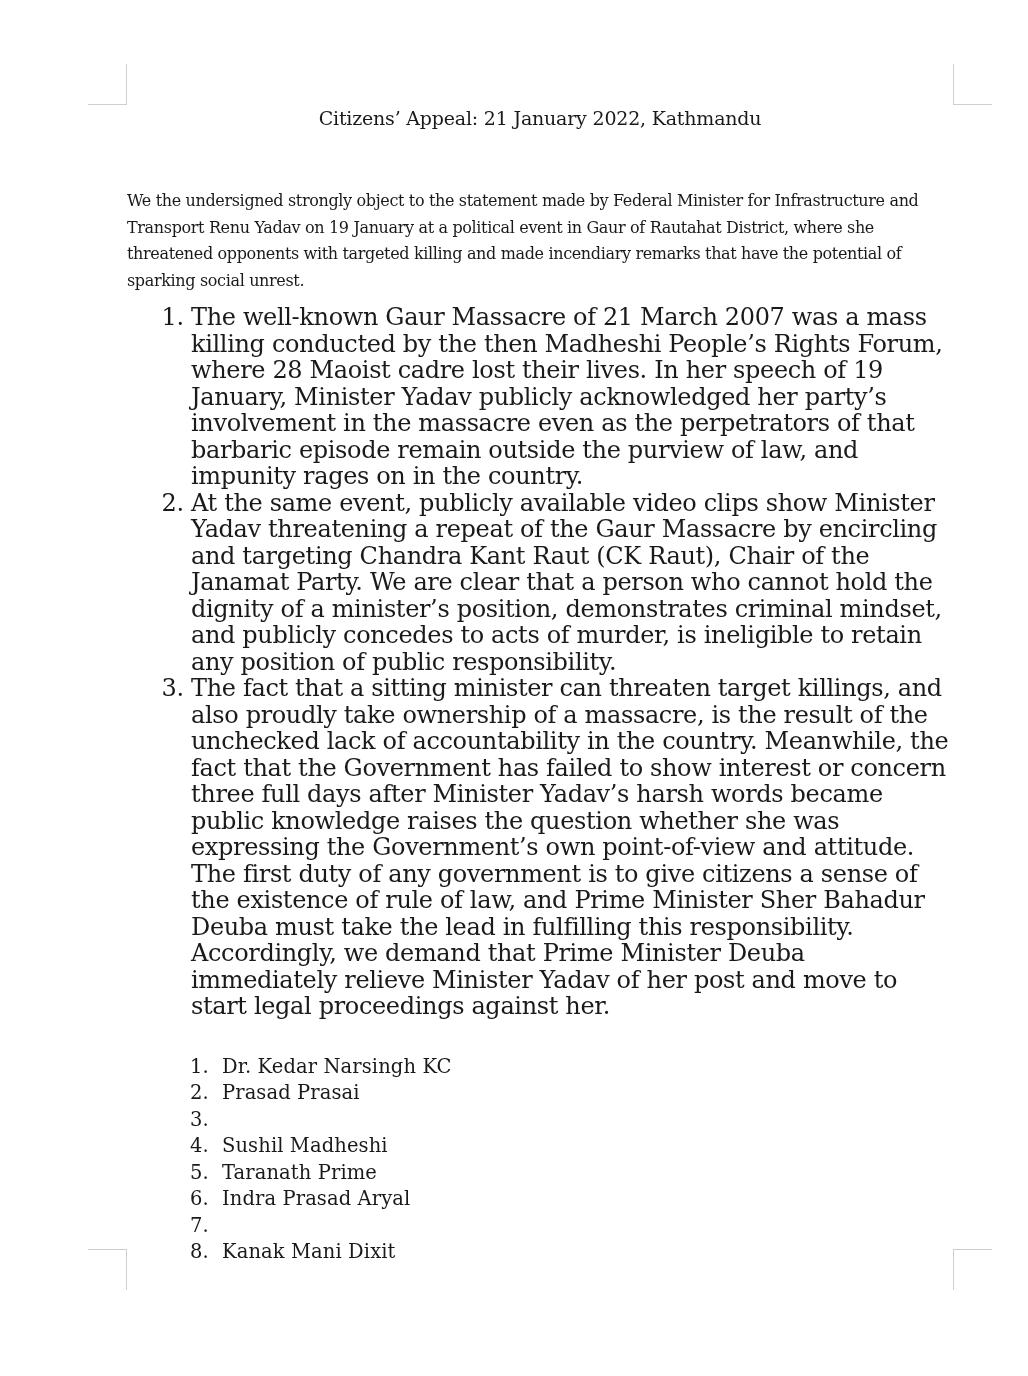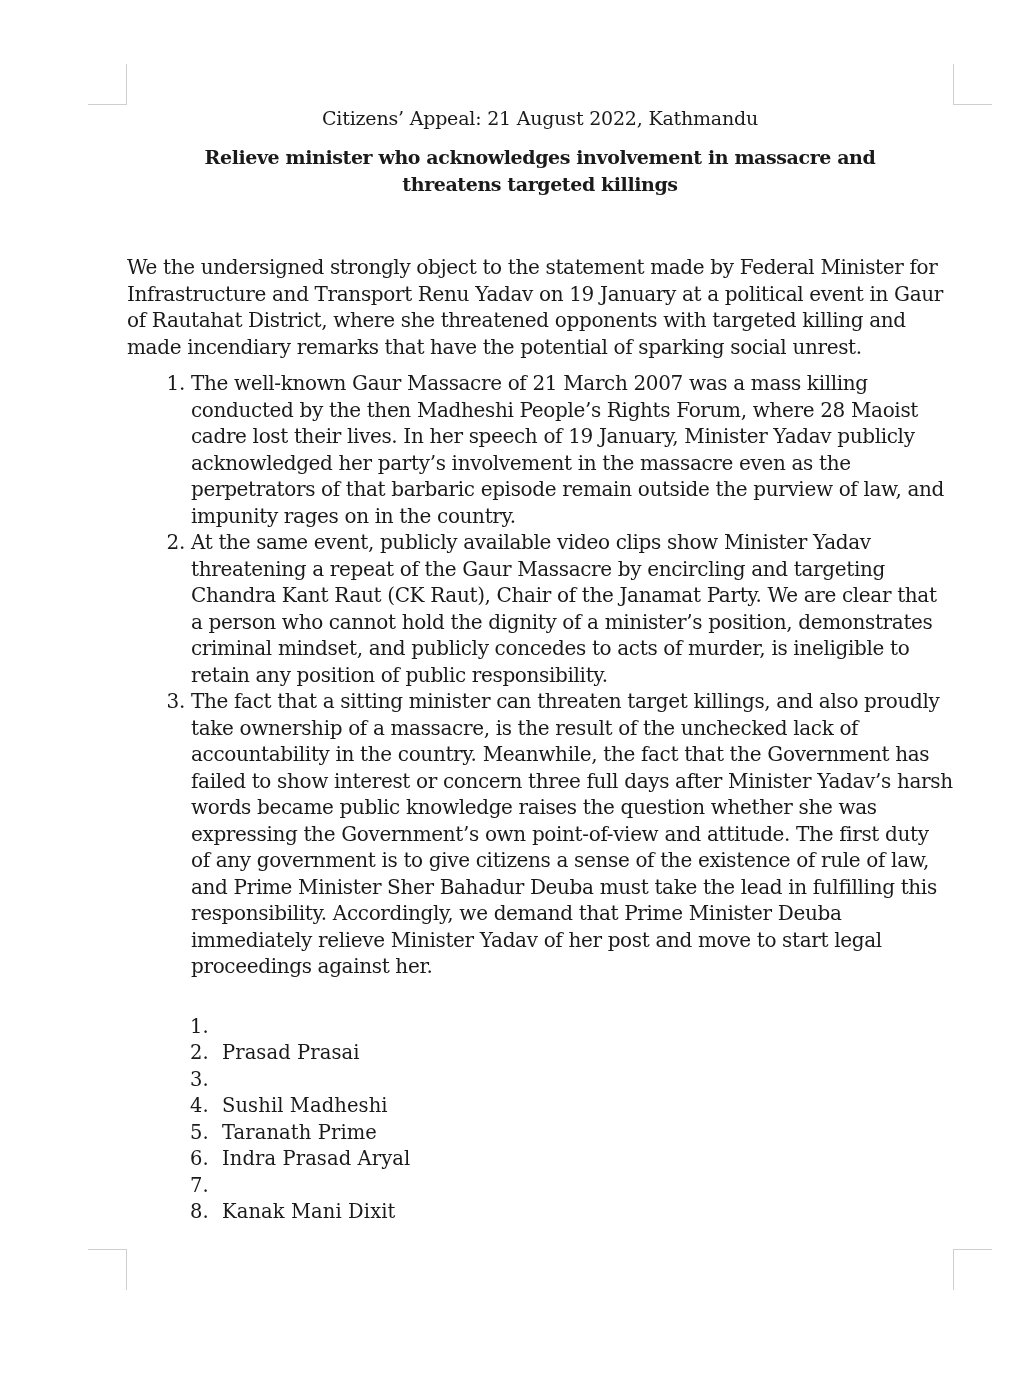--- a/index.html
+++ b/index.html
@@ -7,52 +7,52 @@
       font-family: "DejaVu Serif", "Liberation Serif", serif; color: #1a1a1a; }
     .corner { position: absolute; border-color: #cfcfcf; border-style: solid; border-width: 0; }
     .c-tl { left: 88px; top: 64px; width: 38px; height: 40px; border-right-width: 1.5px; border-bottom-width: 1.5px; }
     .c-tr { left: 953px; top: 64px; width: 38px; height: 40px; border-left-width: 1.5px; border-bottom-width: 1.5px; }
     .c-bl { left: 88px; top: 1249px; width: 38px; height: 40px; border-right-width: 1.5px; border-top-width: 1.5px; }
     .c-br { left: 953px; top: 1249px; width: 38px; height: 40px; border-left-width: 1.5px; border-top-width: 1.5px; }
 
     .page { position: absolute; left: 127px; top: 104px; width: 826px; }
     .dateline { text-align: center; font-size: 19px; line-height: 28px; margin: 0; letter-spacing: -0.2px; }
     .title { text-align: center; font-size: 19px; font-weight: bold; line-height: 27px; margin: 12px 30px 0 30px; letter-spacing: -0.4px; }
-    .intro { font-size: 20px; line-height: 26.5px; margin: 56px 0 0 0; letter-spacing: -0.35px; }
-    ol.points { margin: 10px 0 0 0; padding: 0 0 0 64px; font-size: 20px; line-height: 26.5px; letter-spacing: -0.35px; }
+    .intro { font-size: 16px; line-height: 26.5px; margin: 56px 0 0 0; letter-spacing: -0.35px; }
+    ol.points { margin: 10px 0 0 0; padding: 0 0 0 64px; font-size: 24px; line-height: 26.5px; letter-spacing: -0.35px; }
     ol.points li { padding-left: 0; }
     .sig { margin: 34px 0 0 63px; font-size: 19.5px; line-height: 26.5px; letter-spacing: 0.1px; }
     .sig-heading { margin: 0; }
     ol.sig-list { margin: 0; padding: 0; list-style: none; }
     ol.sig-list li { display: flex; }
     ol.sig-list .num { width: 32px; flex: 0 0 32px; }
   </style>
 </head>
 <body>
 
 <div class="corner c-tl"></div>
 <div class="corner c-tr"></div>
 <div class="corner c-bl"></div>
 <div class="corner c-br"></div>
 
 <div class="page">
-  <p class="dateline">Citizens’ Appeal: 21 August 2022, Kathmandu</p>
-  <h1 class="title">Relieve minister who acknowledges involvement in massacre and threatens targeted killings</h1>
+  <p class="dateline">Citizens’ Appeal: 21 January 2022, Kathmandu</p>
   <p class="intro">We the undersigned strongly object to the statement made by Federal Minister for Infrastructure and Transport Renu Yadav on 19 January at a political event in Gaur of Rautahat District, where she threatened opponents with targeted killing and made incendiary remarks that have the potential of sparking social unrest.</p>
 
   <ol class="points">
     <li>The well-known Gaur Massacre of 21 March 2007 was a mass killing conducted by the then Madheshi People’s Rights Forum, where 28 Maoist cadre lost their lives. In her speech of 19 January, Minister Yadav publicly acknowledged her party’s involvement in the massacre even as the perpetrators of that barbaric episode remain outside the purview of law, and impunity rages on in the country.</li>
     <li>At the same event, publicly available video clips show Minister Yadav threatening a repeat of the Gaur Massacre by encircling and targeting Chandra Kant Raut (CK Raut), Chair of the Janamat Party. We are clear that a person who cannot hold the dignity of a minister’s position, demonstrates criminal mindset, and publicly concedes to acts of murder, is ineligible to retain any position of public responsibility.</li>
     <li>The fact that a sitting minister can threaten target killings, and also proudly take ownership of a massacre, is the result of the unchecked lack of accountability in the country. Meanwhile, the fact that the Government has failed to show interest or concern three full days after Minister Yadav’s harsh words became public knowledge raises the question whether she was expressing the Government’s own point-of-view and attitude. The first duty of any government is to give citizens a sense of the existence of rule of law, and Prime Minister Sher Bahadur Deuba must take the lead in fulfilling this responsibility. Accordingly, we demand that Prime Minister Deuba immediately relieve Minister Yadav of her post and move to start legal proceedings against her.</li>
   </ol>
 
   <div class="sig">
     <ol class="sig-list">
       <li>
           <span class="num">1.</span>
+          <span>Dr. Kedar Narsingh KC</span>
         </li>
       <li>
           <span class="num">2.</span>
           <span>Prasad Prasai</span>
         </li>
       <li>
           <span class="num">3.</span>
         </li>
       <li>
           <span class="num">4.</span>

